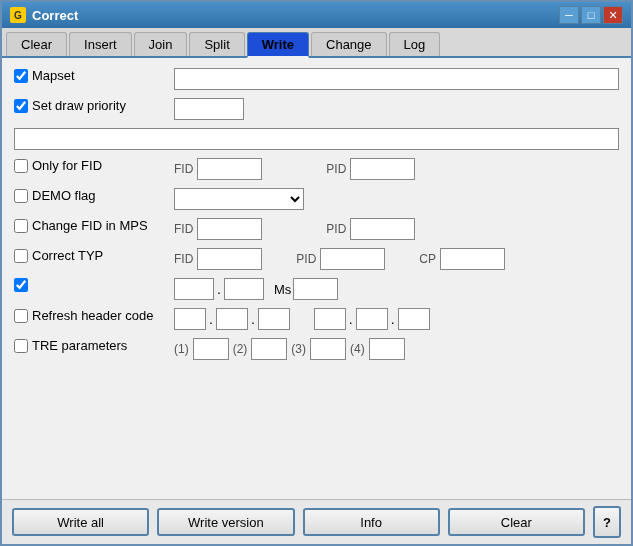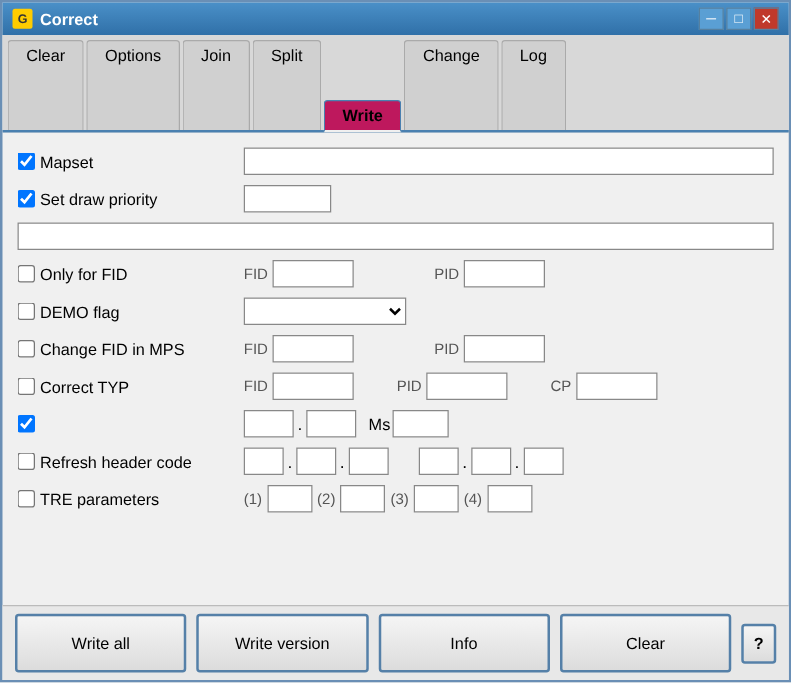--- a/index.html
+++ b/index.html
@@ -75,43 +75,41 @@
       padding: 4px 14px;
       border: 1px solid #aaa;
       border-bottom: none;
       background: #d0d0d0;
       cursor: pointer;
       margin-right: 2px;
       border-radius: 3px 3px 0 0;
       font-size: 13px;
     }
     .tab.active {
-      background: #be185d;
+      background: #1d4ed8;
       border-color: #4a80b0;
       border-bottom: 2px solid #f0f0f0;
       margin-bottom: -2px;
       font-weight: bold;
       color: #000;
-      margin-top: 48px;
     }
 
     .content {
       flex: 1;
       padding: 10px 12px;
       display: flex;
       flex-direction: column;
       gap: 4px;
       overflow: hidden;
     }
 
     .row {
       display: flex;
-      align-items: center;
+      align-items: flex-start;
       min-height: 26px;
-      gap: 21px;
     }
 
     .row label {
       display: flex;
       align-items: center;
       gap: 4px;
       white-space: nowrap;
     }
 
     .checkbox-label {
@@ -222,21 +220,21 @@
       display: flex;
       align-items: center;
       justify-content: space-between;
       padding: 6px 10px;
       border-top: 1px solid #bbb;
       background: #e8e8e8;
       gap: 8px;
     }
     .footer-btn {
       flex: 1;
-      height: 47px;
+      height: 28px;
       border: 2px solid #5580a8;
       background: linear-gradient(to bottom, #f5f5f5, #dcdcdc);
       font-size: 13px;
       cursor: pointer;
       border-radius: 3px;
     }
     .footer-btn-small {
       width: 28px;
       height: 32px;
       border: 2px solid #5580a8;
@@ -261,21 +259,21 @@
     </div>
     <div class="title-buttons">
       <button class="title-btn">─</button>
       <button class="title-btn">□</button>
       <button class="title-btn close">✕</button>
     </div>
   </div>
 
   <div class="tabs">
     <div class="tab">Clear</div>
-    <div class="tab">Options</div>
+    <div class="tab">Insert</div>
     <div class="tab">Join</div>
     <div class="tab">Split</div>
     <div class="tab active">Write</div>
     <div class="tab">Change</div>
     <div class="tab">Log</div>
   </div>
 
   <div class="content">
 
     <div class="row">

